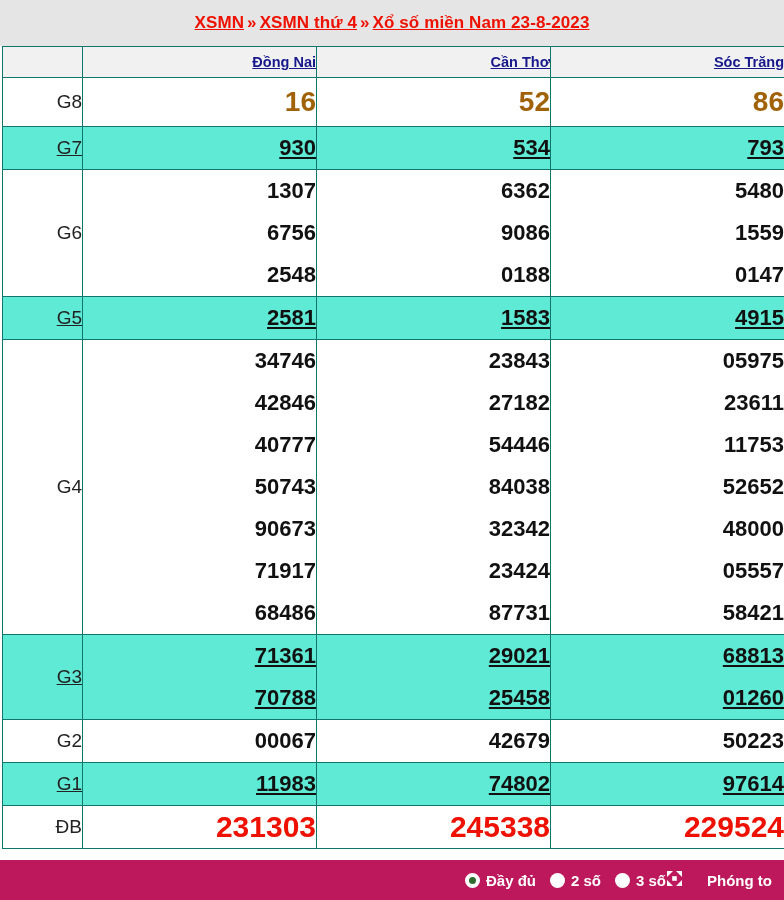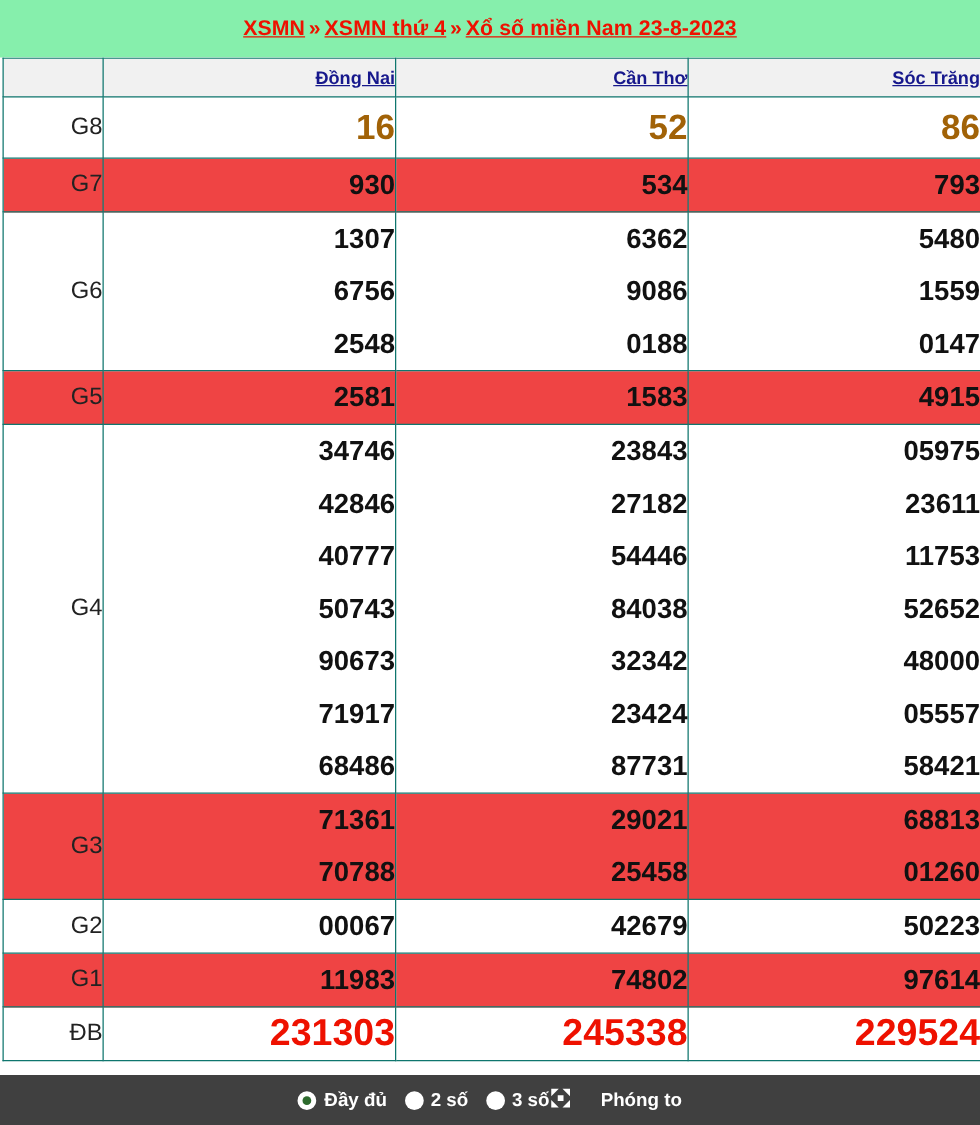--- a/index.html
+++ b/index.html
@@ -17,21 +17,21 @@
     width: 784px;
     height: 900px;
     display: flex;
     flex-direction: column;
     background: #ffffff;
     box-sizing: border-box;
   }
 
   
   .breadcrumb-bar {
-    background: #86efac;
+    background: #e5e5e5;
     height: 46px;
     flex: 0 0 46px;
     display: flex;
     align-items: center;
     justify-content: center;
     box-sizing: border-box;
   }
   .breadcrumb {
     font-size: 17px;
     font-weight: bold;
@@ -81,21 +81,21 @@
   }
   thead th.blank { background: #f1f1f1; }
   thead th a.prov-link {
     color: #17188c;
     text-decoration: underline;
     font-weight: bold;
     font-size: 14.5px;
     cursor: pointer;
   }
 
-  tbody tr.alt td { background: #ef4444; }
+  tbody tr.alt td { background: #5eead4; text-decoration: underline; }
 
   td.prize-label {
     font-size: 19px;
     color: #222222;
     font-weight: normal;
   }
 
   td.num {
     font-size: 22px;
     font-weight: bold;
@@ -120,25 +120,25 @@
   tr.row-g8 td { height: 48px; }
   tr.row-g7 td { height: 42px; }
   tr.row-g5 td { height: 42px; }
   tr.row-g2 td { height: 42px; }
   tr.row-g1 td { height: 42px; }
 
   
   .footer-bar {
     flex: 0 0 40px;
     height: 40px;
-    background: #404040;
-    display: flex;
-    align-items: center;
-    justify-content: center;
-    padding: 0 0;
+    background: #be185d;
+    display: flex;
+    align-items: center;
+    justify-content: flex-end;
+    padding: 0 12px;
     box-sizing: border-box;
     color: #ffffff;
   }
   .radio-group {
     display: flex;
     align-items: center;
     gap: 14px;
   }
   .radio-opt {
     display: flex;

